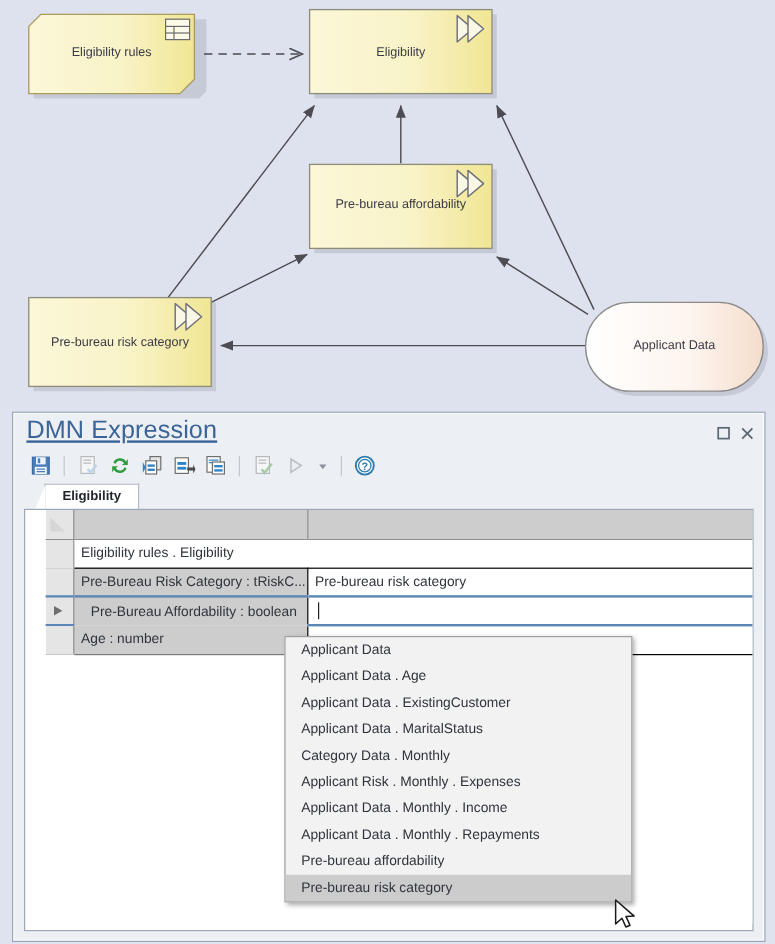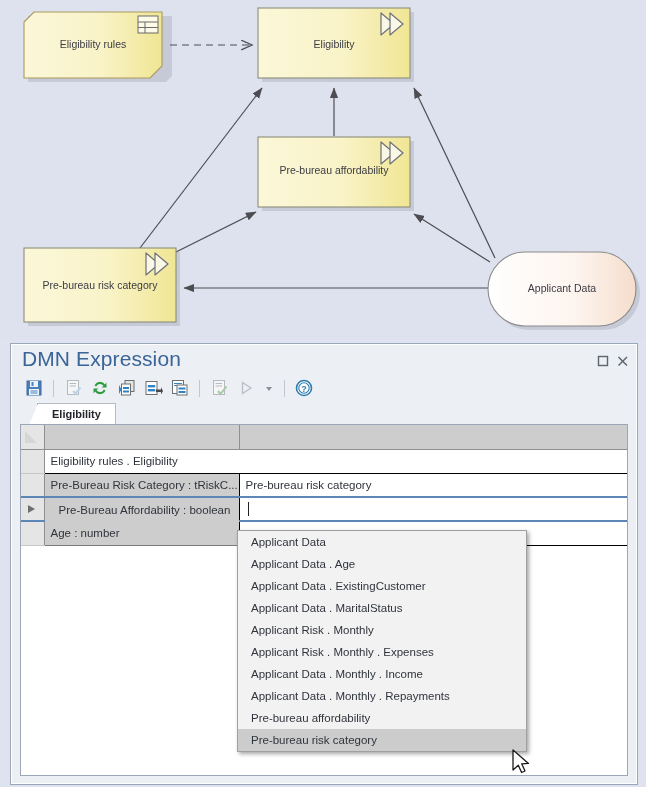--- a/index.html
+++ b/index.html
@@ -23,20 +23,21 @@
     position:absolute;left:10px;top:343px;width:628px;height:442px;
     background:#eceff3;border:1px solid #9aa7b8;
     box-shadow:0 0 0 1px #ffffff inset;
     box-sizing:border-box;
   }
   #titlebar{height:34px;position:relative;}
   #title{
     position:absolute;left:11px;top:3px;font-size:21px;color:#3b6498;
     font-family:"Liberation Sans","DejaVu Sans",sans-serif;font-weight:normal;
     letter-spacing:0.1px;
+    text-decoration:underline;
   }
   .winbtn{position:absolute;top:9px;width:16px;height:16px;cursor:default;}
   #btn-max{right:26px;}
   #btn-close{right:6px;}
 
   
   #toolbar{height:25px;position:relative;padding-left:13px;}
   .tb{display:inline-block;width:20px;height:20px;vertical-align:middle;margin-right:2px;}
   .tbsep{display:inline-block;width:1px;height:17px;background:#c3c8cf;vertical-align:middle;margin:0 5px 0 3px;}
 
@@ -52,21 +53,21 @@
     content:"";position:absolute;left:-9px;top:0;width:9px;height:21px;
     background:linear-gradient(to bottom right,transparent 49%, #ffffff 50%);
     border-bottom:none;
   }
 
   
   #gridwrap{
     position:absolute;left:9px;top:80px;right:9px;bottom:8px;
     background:#ffffff;border:1px solid #9aa7b8;overflow:hidden;
   }
-  #grid{width:100%;border-collapse:collapse;table-layout:fixed;}
+  #grid{width:100%;border-collapse:collapse;table-layout:fixed;margin-left:17px;}
   #grid td{font-size:11.5px;color:#30343c;padding:0 0 0 6px;height:24px;
            box-sizing:border-box;vertical-align:middle;}
   .rowhdr{width:23px;background:#e5e5e5;border-right:1px solid #8f8f8f;
           border-bottom:1px solid #c8c8c8;padding:0!important;position:relative;}
   .namecol{width:195px;}
   .hdrrow td{background:#cdcdcd;border-bottom:1px solid #8f8f8f;height:26px;}
   .hdrrow .rowhdr{background:#e5e5e5;}
   .hdrrow .namecol{border-right:1px solid #8f8f8f;}
   .corner-tri{position:absolute;left:4px;top:6px;width:0;height:0;
      border-left:12px solid #d6d6d6;border-top:12px solid transparent;
@@ -340,21 +341,21 @@
     </tbody>
       </table>
   </div>
 </div>
 
 <div id="dropdown" style="display: block;">
     <div class="dd-item">Applicant Data</div>
     <div class="dd-item">Applicant Data . Age</div>
     <div class="dd-item">Applicant Data . ExistingCustomer</div>
     <div class="dd-item">Applicant Data . MaritalStatus</div>
-    <div class="dd-item">Applicant Risk . Monthly</div>
+    <div class="dd-item">Category Data . Monthly</div>
     <div class="dd-item">Applicant Risk . Monthly . Expenses</div>
     <div class="dd-item">Applicant Data . Monthly . Income</div>
     <div class="dd-item">Applicant Data . Monthly . Repayments</div>
     <div class="dd-item">Pre-bureau affordability</div>
     <div class="dd-item sel">Pre-bureau risk category</div>
   </div>
 
 <svg id="cursor" width="22" height="30" style="left: 512px; top: 749px;">
   <path d="M1,1 L1,21 L6.3,16.2 L9.6,23.5 L13,22 L9.7,14.8 L16.5,14.4 Z" fill="#ffffff" stroke="#1a1a1a" stroke-width="1.3" stroke-linejoin="round"></path>
 </svg>

